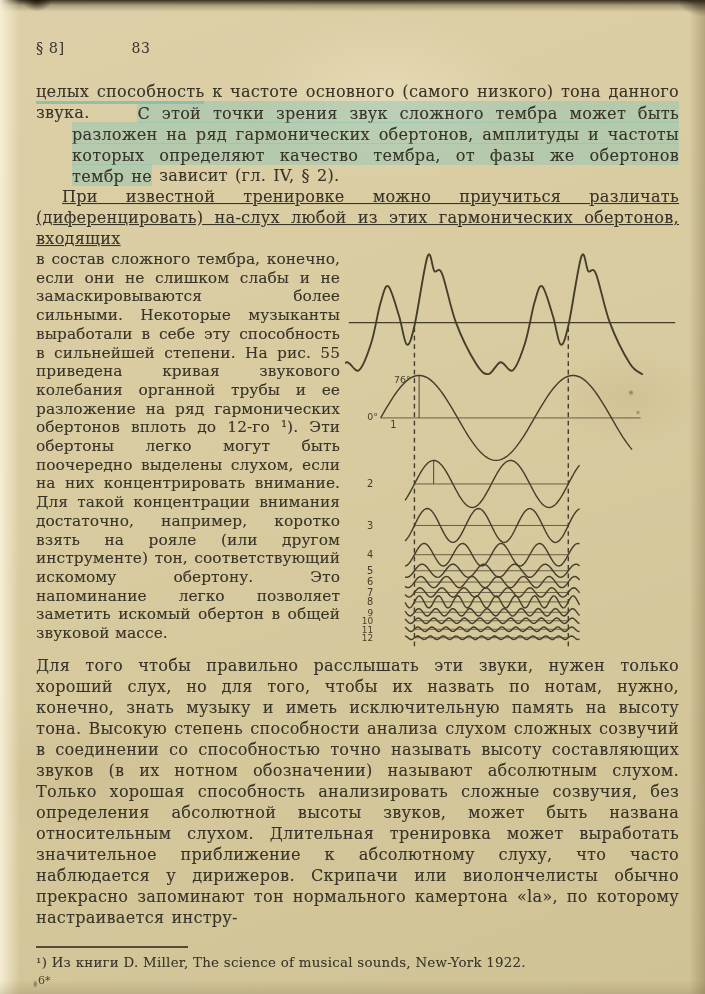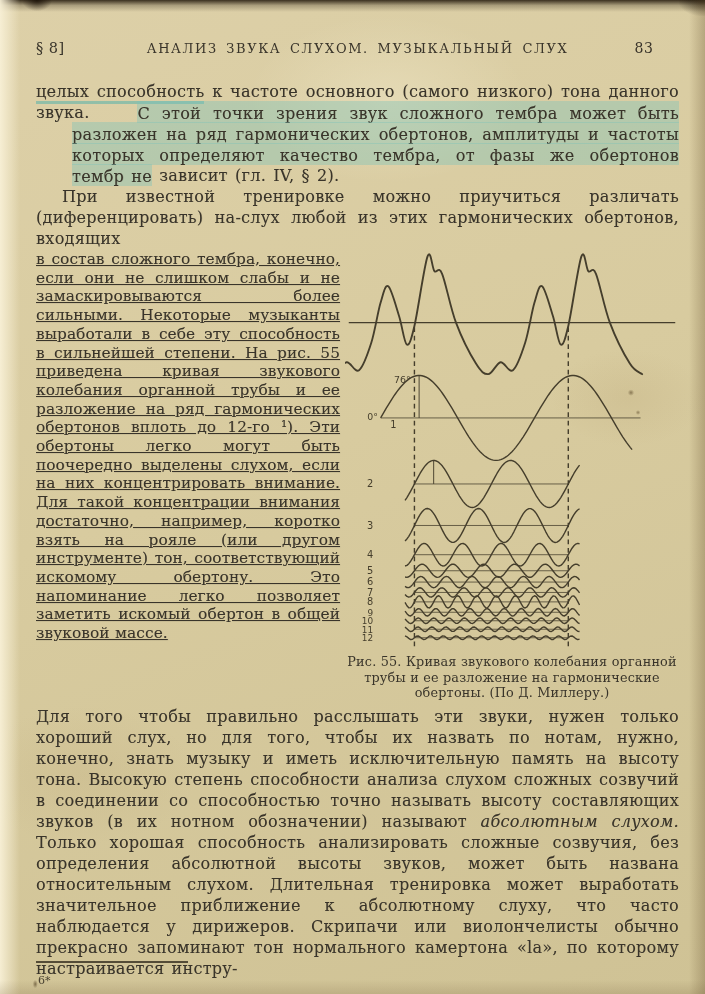--- a/index.html
+++ b/index.html
@@ -37,37 +37,37 @@
 
   .hdr { display:flex; align-items:baseline; font-size:13.5px; letter-spacing:0.5px; }
   .hdr-sec { width:70px; font-size:14.5px; }
   .hdr-title { flex:1; text-align:center; letter-spacing:1.6px; font-size:13px; word-spacing:3px; }
   .hdr-page { width:70px; text-align:center; font-size:14px; }
 
   p.base { margin:0; font-size:16px; line-height:21px; text-align:justify;
            letter-spacing:0.3px; word-spacing:1.8px;
            text-shadow:0.3px 0.3px 0 rgba(55,48,35,0.28); }
   #p1 { margin-top:25px; }
-  #p2a { text-indent:26px; }
+  #p2a { text-indent:26px;text-decoration:underline; }
 
   .hl { background:rgba(126,196,186,0.40); padding:2.5px 0 1px;
         box-decoration-break:clone;margin-left:36px; -webkit-box-decoration-break:clone; }
   .ul-mark { border-bottom:3px solid rgba(100,180,170,0.62); }
 
   .cols { display:flex; margin-top:1px; }
-  .colL { flex:1; margin-right:5px;text-decoration:underline; }
+  .colL { flex:1; margin-right:5px; }
   .colL p { font-size:15.3px; line-height:18.7px; letter-spacing:0.1px; word-spacing:0.6px; }
   #p3 { text-indent:26px; }
   .colR { width:334px; }
   .colR svg { display:block; }
   .fig-caption { font-size:12.8px; line-height:15.6px; text-align:center;
                  margin:4px 2px 0; letter-spacing:0.2px; text-align-last:center; }
 
   #p4 { margin-top:5px; }
-  .it { font-style:italic; }
+  .it { }
 
   .footnote { position:absolute; left:36px; right:26px; bottom:24px; }
   .fn-rule { width:152px; border-top:2px solid rgba(62,54,38,0.85); margin-bottom:7px; }
   .fn-text { font-size:13.3px; letter-spacing:0.3px; text-shadow:0.3px 0.3px 0 rgba(55,48,35,0.25); }
   .sig { position:absolute; left:38px; bottom:7px; font-size:11px; color:#4a4232; }
 </style>
 </head>
 <body>
 
 <div class="layer stains"></div>
@@ -75,21 +75,20 @@
 <div class="layer corner-tl"></div>
 <div class="layer corner-tr"></div>
 <div class="layer edge-left"></div>
 <div class="layer edge-right"></div>
 <div class="layer edge-bottom"></div>
 
 <div class="content">
 
   <div class="hdr">
     <span class="hdr-sec">§ 8]</span>
-    <span class="hdr-title">АНАЛИЗ ЗВУКА СЛУХОМ. МУЗЫКАЛЬНЫЙ СЛУХ</span>
     <span class="hdr-page">83</span>
   </div>
 
   <p class="base" id="p1"><span class="ul-mark">целых способность</span><span> к частоте основного (самого низкого) тона данного звука. </span><span class="hl">С этой точки зрения звук сложного тембра может быть разложен на ряд гармонических обертонов, амплитуды и частоты которых определяют качество тембра, от фазы же обертонов тембр не</span><span> зависит (гл. IV, § 2).</span></p>
 
   <p class="base" id="p2a">При известной тренировке можно приучиться различать (диференцировать) на-слух любой из этих гармонических обертонов, входящих</p>
 
   <div class="cols">
     <div class="colL">
       <p class="base" id="p2b">в состав сложного тембра, конечно, если они не слишком слабы и не замаскировываются более сильными. Некоторые музыканты выработали в себе эту способность в сильнейшей степени. На рис. 55 приведена кривая звукового колебания органной трубы и ее разложение на ряд гармонических обертонов вплоть до 12-го ¹). Эти обертоны легко могут быть поочередно выделены слухом, если на них концентрировать внимание. Для такой концентрации внимания достаточно, например, коротко взять на рояле (или другом инструменте) тон, соответствующий искомому обертону. Это напоминание легко позволяет заметить искомый обертон в общей звуковой массе.</p>
@@ -134,25 +133,25 @@
           <path d="M64.0 399.8L66.0 401.4L68.0 403.4L70.0 404.5L72.0 403.9L74.0 402.0L76.0 400.1L78.0 399.5L80.0 400.6L82.0 402.6L84.0 404.2L86.0 404.4L88.0 402.9L90.0 400.9L92.0 399.6L94.0 399.9L96.0 401.6L98.0 403.6L100.0 404.5L102.0 403.7L104.0 401.8L106.0 400.0L108.0 399.5L110.0 400.7L112.0 402.8L114.0 404.3L116.0 404.3L118.0 402.8L120.0 400.7L122.0 399.5L124.0 400.0L126.0 401.8L128.0 403.7L130.0 404.5L132.0 403.6L134.0 401.6L136.0 399.9L138.0 399.6L140.0 400.9L142.0 402.9L144.0 404.4L146.0 404.2L148.0 402.6L150.0 400.6L152.0 399.5L154.0 400.1L156.0 402.0L158.0 403.9L160.0 404.5L162.0 403.4L164.0 401.4L166.0 399.8L168.0 399.6L170.0 401.1L172.0 403.1L174.0 404.4L176.0 404.1L178.0 402.4L180.0 400.4L182.0 399.5L184.0 400.3L186.0 402.2L188.0 404.0L190.0 404.5L192.0 403.3L194.0 401.2L196.0 399.7L198.0 399.7L200.0 401.2L202.0 403.3L204.0 404.5L206.0 404.0L208.0 402.2L210.0 400.3L212.0 399.5L214.0 400.4L216.0 402.4L218.0 404.1L220.0 404.4L222.0 403.1L224.0 401.1L226.0 399.6L228.0 399.8L230.0 401.4L232.0 403.4L234.0 404.5L236.0 403.9L238.0 402.0L240.0 400.1L242.0 399.5L244.0 400.6L246.0 402.6L248.0 404.2L250.0 404.4" fill="none" stroke="#453e2c" stroke-width="1.5" stroke-linejoin="round"></path>
           <text x="30" y="405.5" text-anchor="end" font-size="9.5" fill="#453e2c">11</text>
           <line x1="74" y1="411" x2="238" y2="411" stroke="#453e2c" stroke-width="0.9" opacity="0.9"></line>
           <path d="M64.0 409.0L66.0 410.0L68.0 411.7L70.0 412.9L72.0 412.6L74.0 411.0L76.0 409.4L78.0 409.1L80.0 410.3L82.0 412.0L84.0 413.0L86.0 412.4L88.0 410.7L90.0 409.2L92.0 409.2L94.0 410.5L96.0 412.3L98.0 413.0L100.0 412.2L102.0 410.4L104.0 409.1L106.0 409.3L108.0 410.8L110.0 412.5L112.0 413.0L114.0 411.9L116.0 410.1L118.0 409.0L120.0 409.5L122.0 411.2L124.0 412.7L126.0 412.9L128.0 411.6L130.0 409.8L132.0 409.0L134.0 409.7L136.0 411.5L138.0 412.8L140.0 412.8L142.0 411.3L144.0 409.6L146.0 409.0L148.0 410.0L150.0 411.7L152.0 412.9L154.0 412.6L156.0 411.0L158.0 409.4L160.0 409.1L162.0 410.3L164.0 412.0L166.0 413.0L168.0 412.4L170.0 410.7L172.0 409.2L174.0 409.2L176.0 410.5L178.0 412.3L180.0 413.0L182.0 412.2L184.0 410.4L186.0 409.1L188.0 409.3L190.0 410.8L192.0 412.5L194.0 413.0L196.0 411.9L198.0 410.1L200.0 409.0L202.0 409.5L204.0 411.2L206.0 412.7L208.0 412.9L210.0 411.6L212.0 409.8L214.0 409.0L216.0 409.7L218.0 411.5L220.0 412.8L222.0 412.8L224.0 411.3L226.0 409.6L228.0 409.0L230.0 410.0L232.0 411.7L234.0 412.9L236.0 412.6L238.0 411.0L240.0 409.4L242.0 409.1L244.0 410.3L246.0 412.0L248.0 413.0L250.0 412.4" fill="none" stroke="#453e2c" stroke-width="1.5" stroke-linejoin="round"></path>
           <text x="30" y="414.5" text-anchor="end" font-size="9.5" fill="#453e2c">12</text>
           <line x1="79" y1="133" x2="79" y2="178" stroke="#453e2c" stroke-width="1"></line>
           <line x1="94.5" y1="223" x2="94.5" y2="248" stroke="#453e2c" stroke-width="1"></line>
           <text x="35" y="180" text-anchor="end" font-size="10" fill="#453e2c">0°</text>
           <text x="70" y="141" text-anchor="end" font-size="10" fill="#453e2c">76°</text>
         </svg>
-      <div class="fig-caption">Рис. 55. Кривая звукового колебания органной трубы и ее разложение на гармонические обертоны. (По Д. Миллеру.)</div>
     </div>
   </div>
 
   <p class="base" id="p4"><span>Для того чтобы правильно расслышать эти звуки, нужен только хороший слух, но для того, чтобы их назвать по нотам, нужно, конечно, знать музыку и иметь исключительную память на высоту тона. Высокую степень способности анализа слухом сложных созвучий в соединении со способностью точно называть высоту составляющих звуков (в их нотном обозначении) называют </span><span class="it">абсолютным слухом.</span><span> Только хорошая способность анализировать сложные созвучия, без определения абсолютной высоты звуков, может быть названа относительным слухом. Длительная тренировка может выработать значительное приближение к абсолютному слуху, что часто наблюдается у дирижеров. Скрипачи или виолончелисты обычно прекрасно запоминают тон нормального камертона «la», по которому настраивается инстру-</span></p>
 
 </div>
 
 <div class="footnote">
   <div class="fn-rule"></div>
+  <div class="fn-text"><span>¹) </span><span>Из книги </span><span class="it">D. Miller</span><span>, The science of musical sounds, New-York 1922.</span></div>
 </div>
 
 <div class="sig">6*</div>
 
 </body></html>

